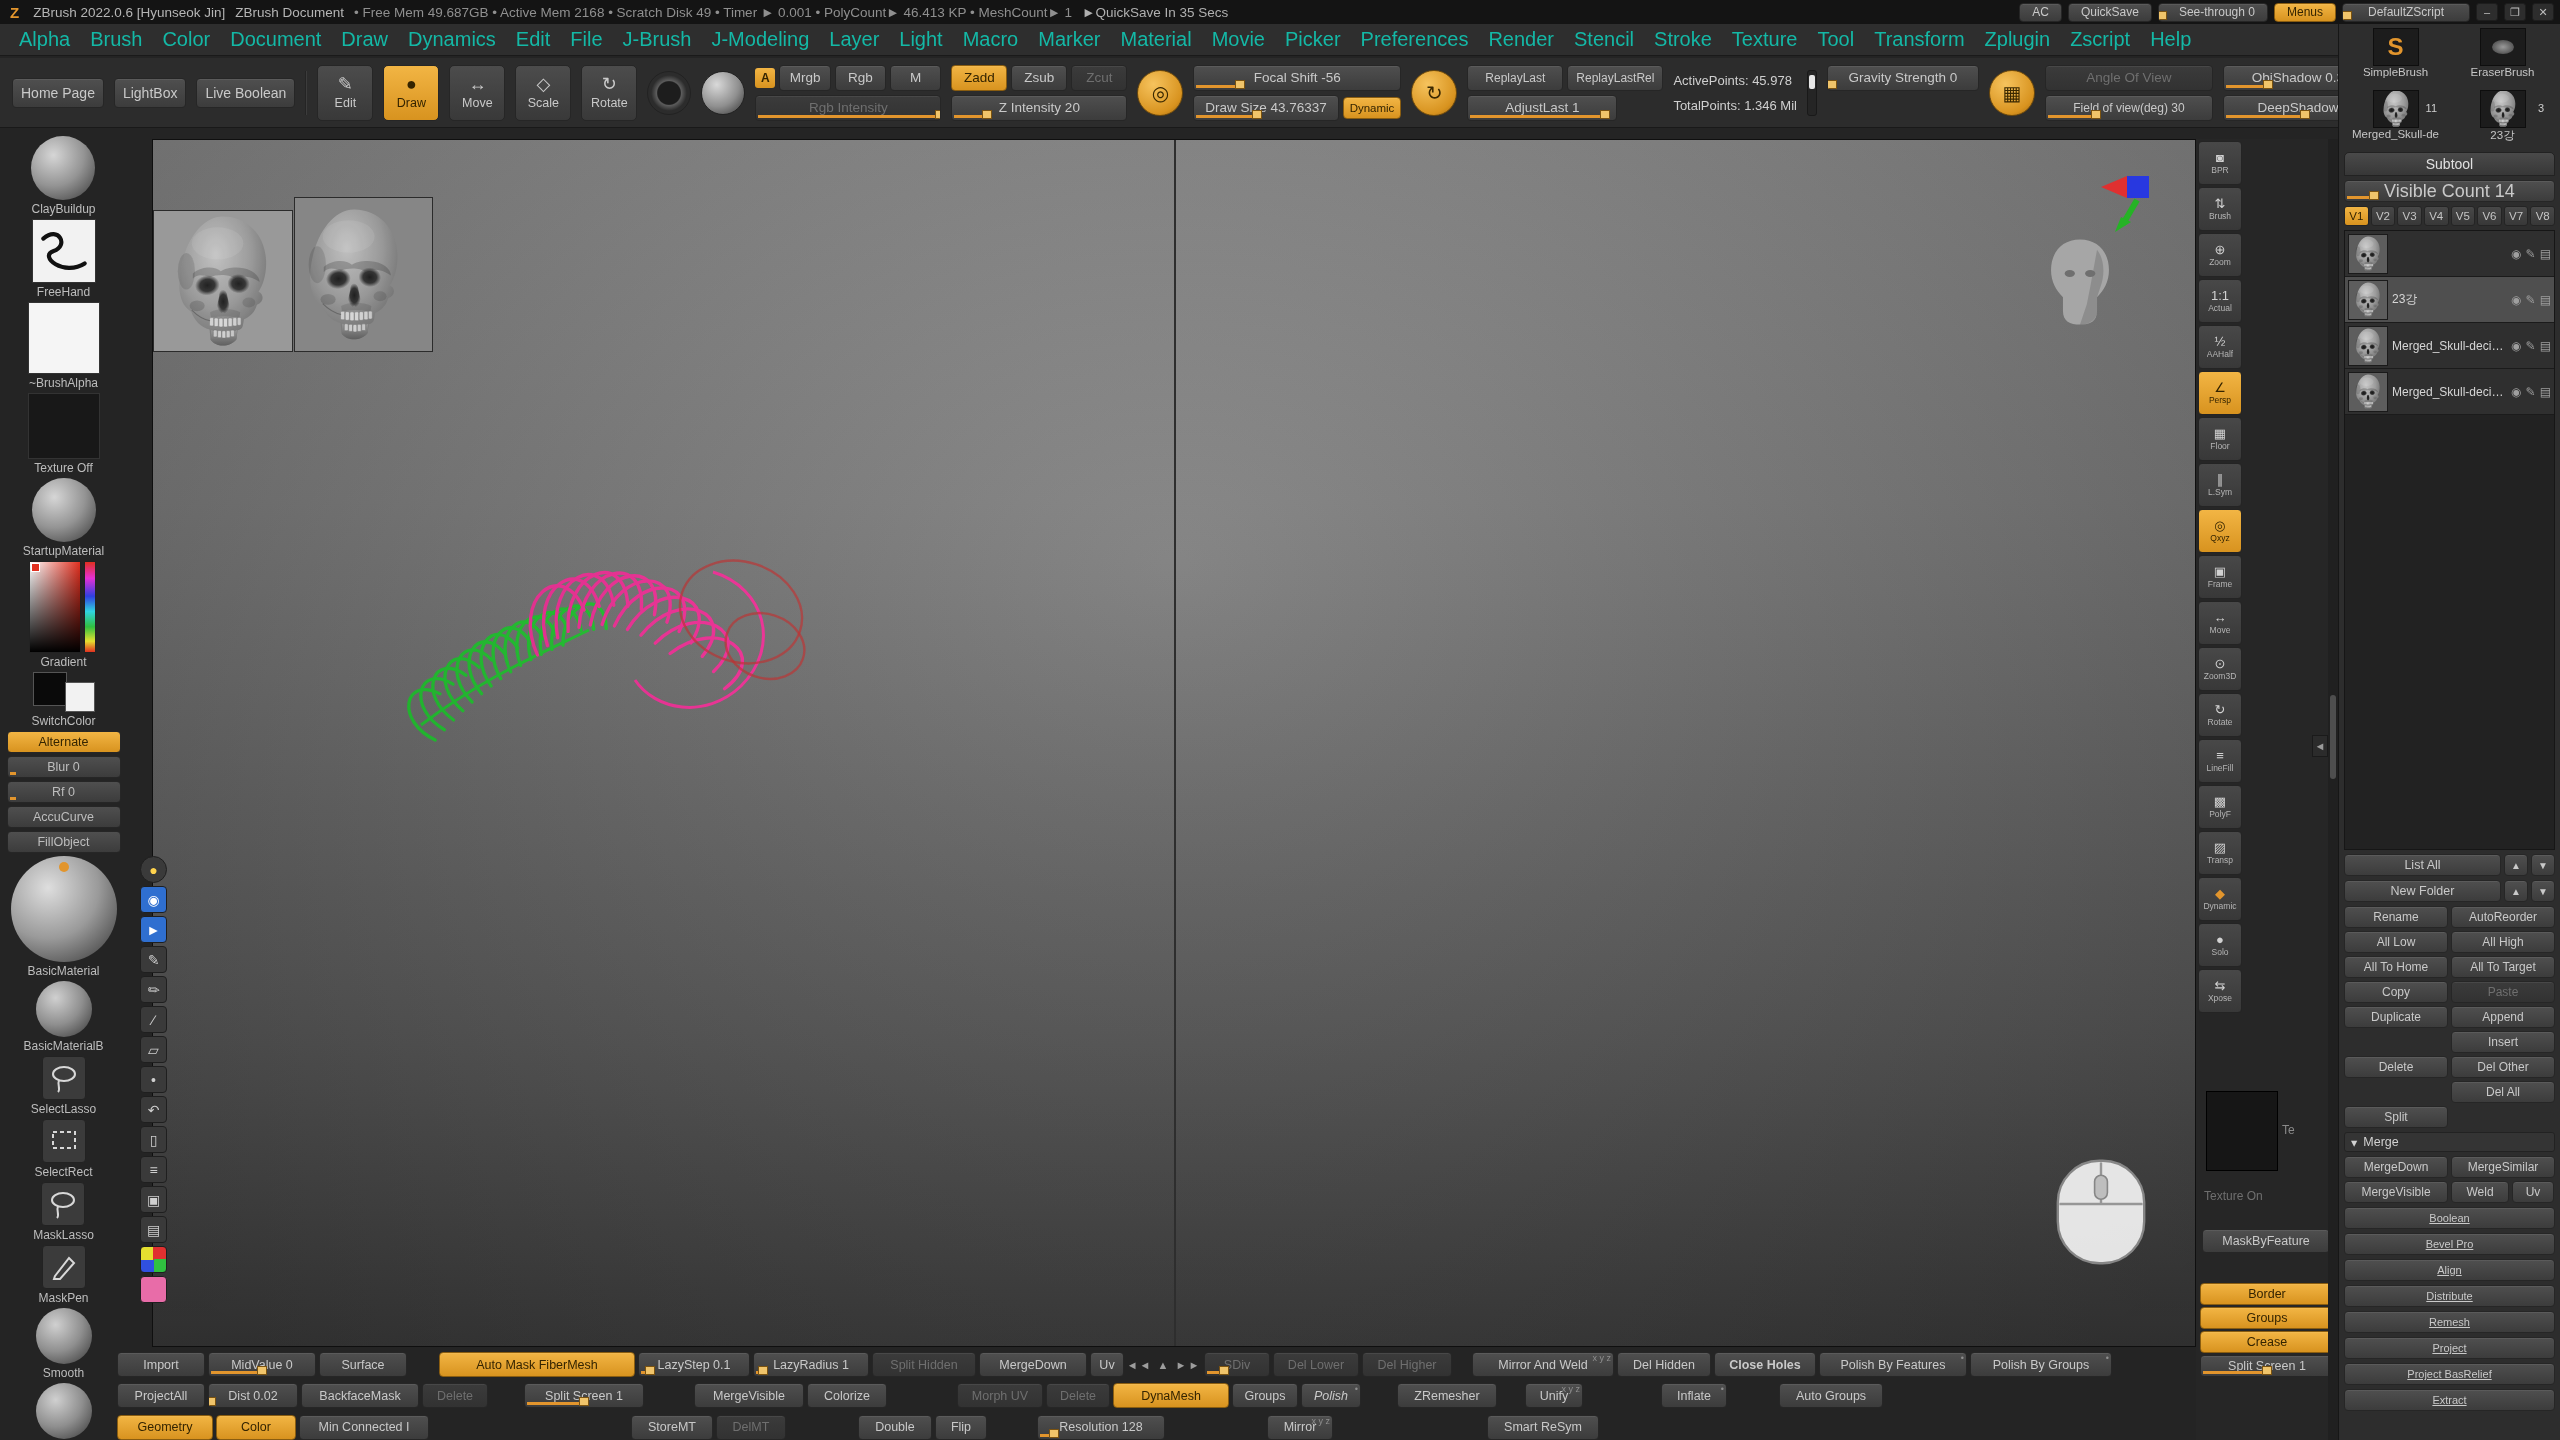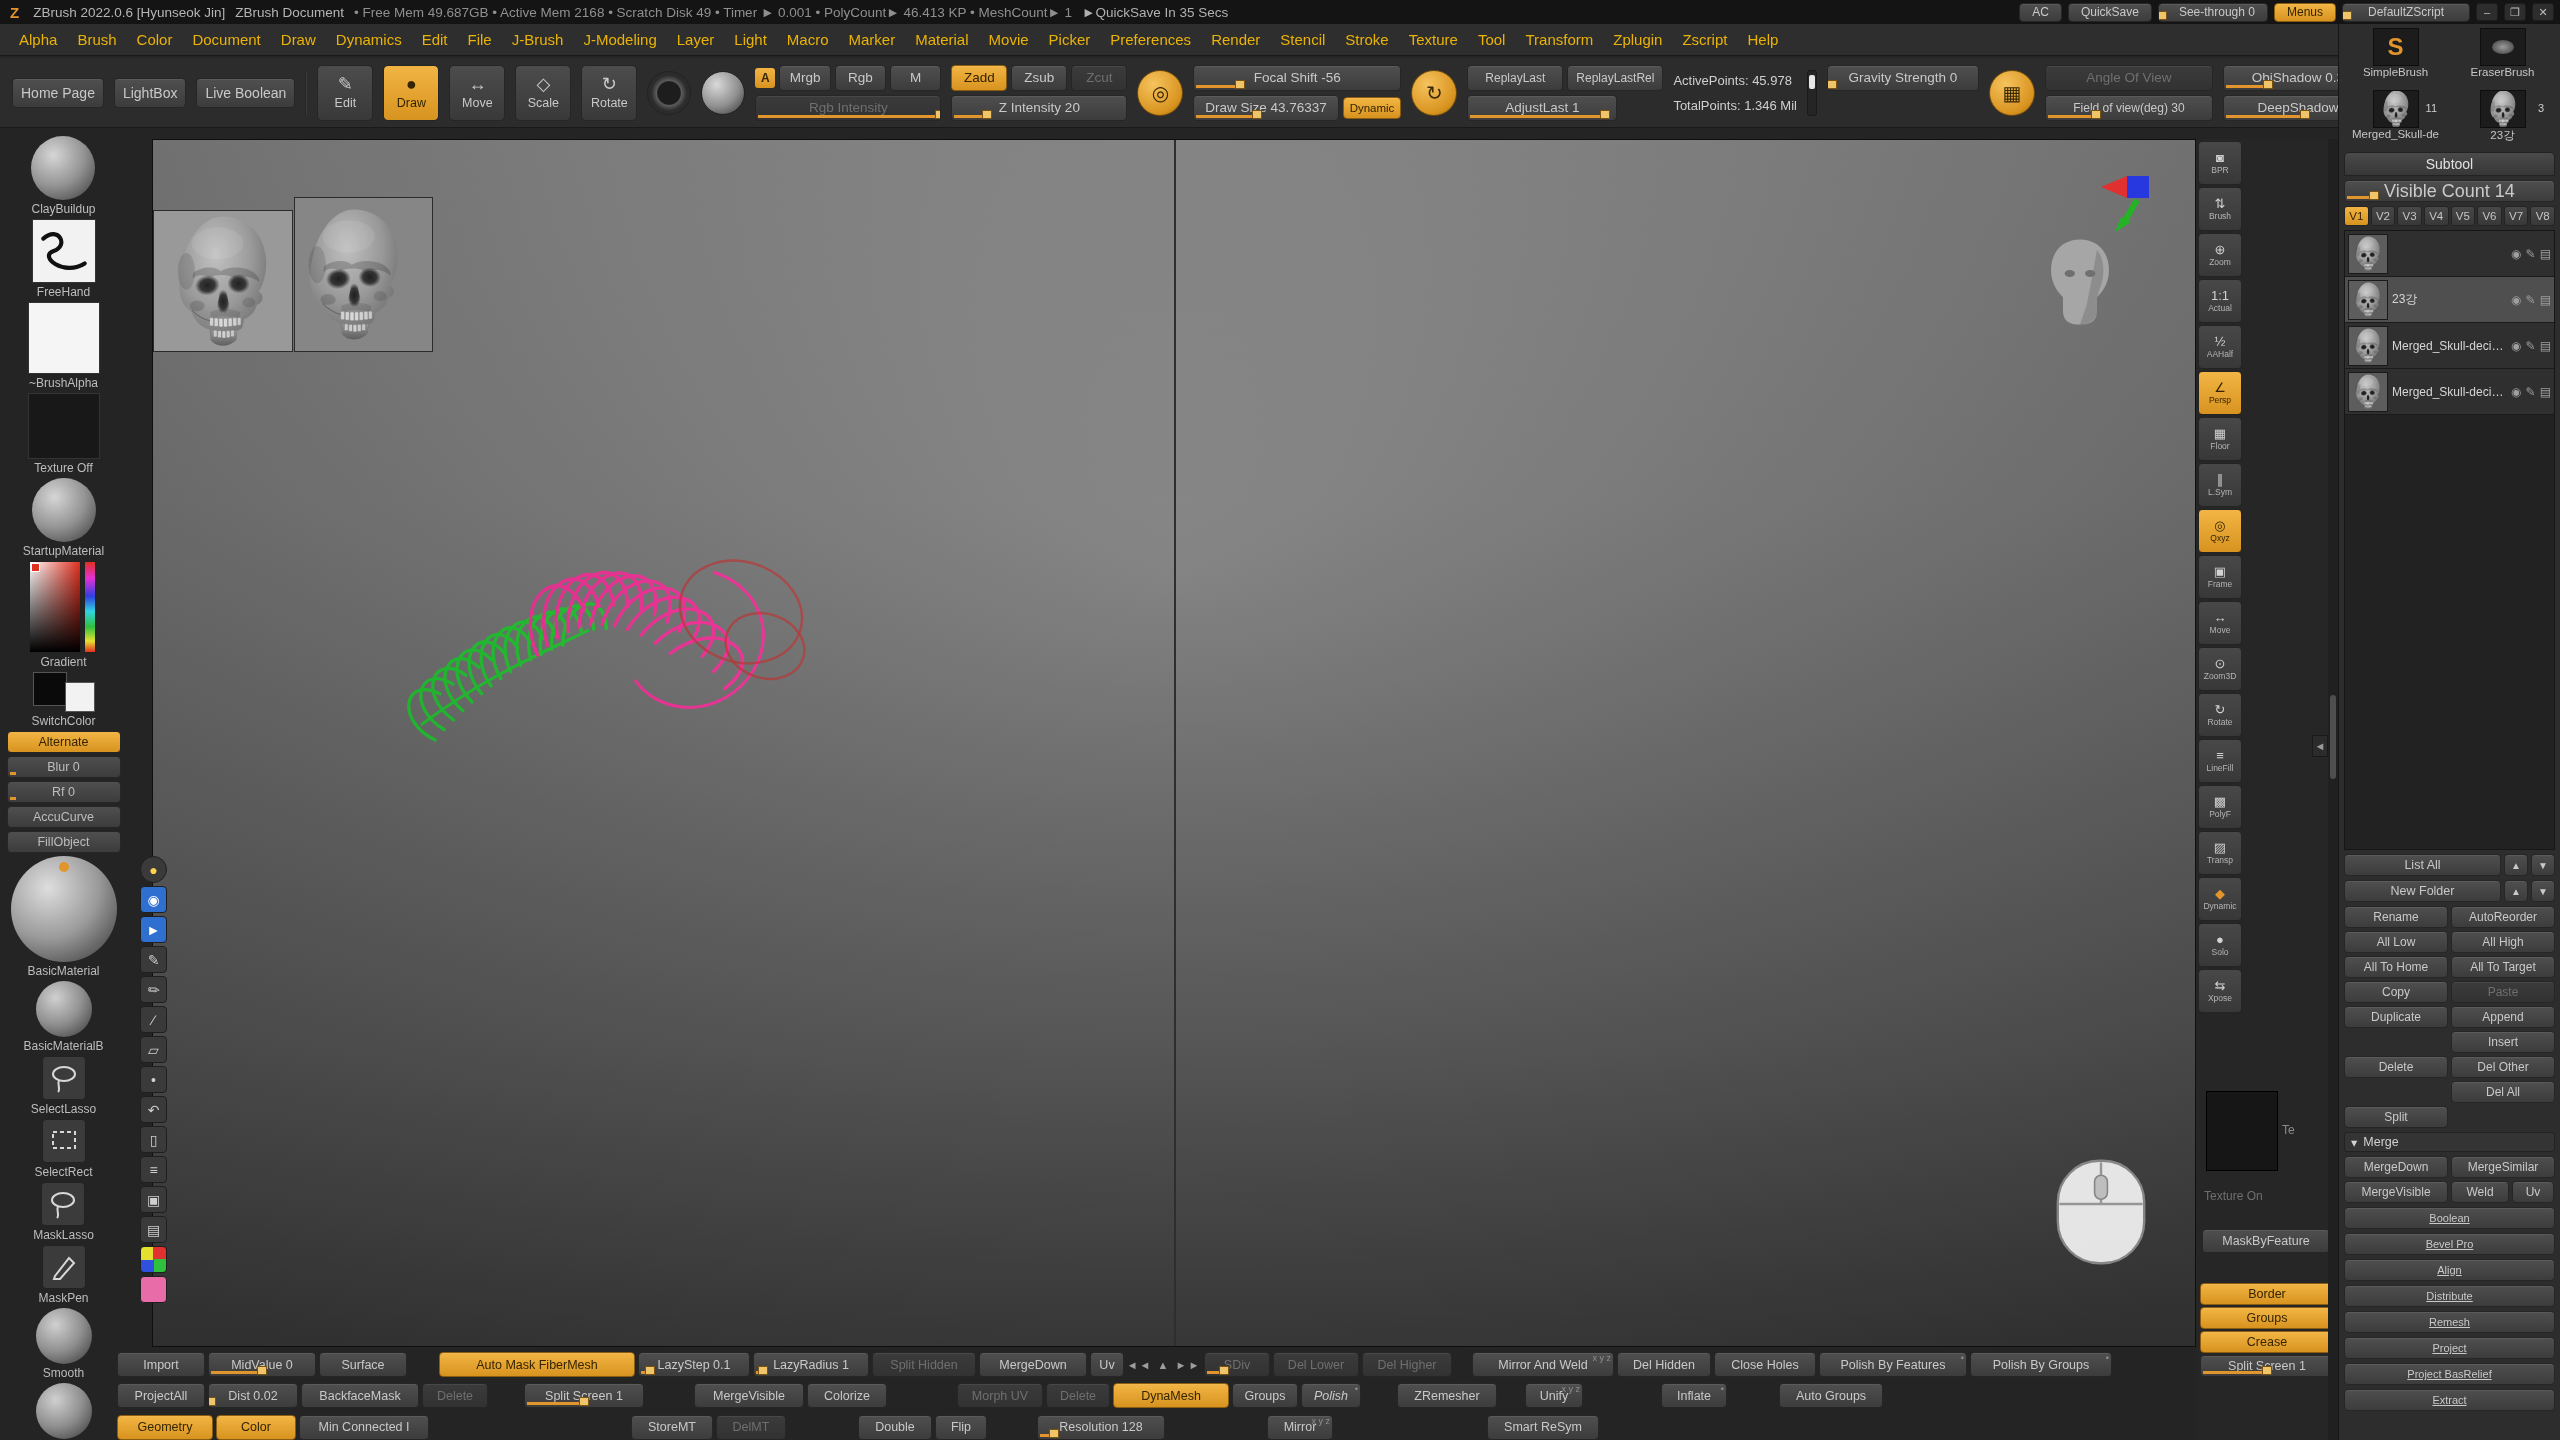--- a/index.html
+++ b/index.html
@@ -32,21 +32,21 @@
   .tb-text.stats{color:#8f8f8f;}
   .tb-text.qs{color:#b0b0b0;}
   .tb-right{margin-left:auto;display:flex;align-items:center;gap:6px;}
   .tb-btn{height:19px;font-size:12px;padding:0 12px;}
   .winbtn{width:22px;height:18px;display:flex;align-items:center;justify-content:center;
     font-size:11px;color:#bdbdbd;background:#2d2d2d;border:1px solid #1d1d1d;border-radius:3px;}
 
   
   #menu-bar{position:absolute;left:0;top:24px;width:2560px;height:32px;background:#2e2e2e;
     border-bottom:1px solid #1a1a1a;display:flex;align-items:center;padding:0 10px;gap:2px;}
-  .menu-item{padding:4px 9px;font-size:15px;color:#eab308;border-radius:3px;}
+  .menu-item{padding:4px 9px;font-size:20px;color:#14b8a6;border-radius:3px;}
 
   
   #top-shelf{position:absolute;left:0;top:58px;width:2560px;height:70px;background:#2c2c2c;
     border-bottom:1px solid #191919;display:flex;align-items:center;gap:10px;padding:0 12px;}
   .nav-btn{height:30px;font-size:14px;}
   .tool-sq{width:56px;height:56px;display:inline-flex;flex-direction:column;align-items:center;
     justify-content:center;gap:3px;background:linear-gradient(#4c4c4c,#393939);border:1px solid #262626;
     border-radius:5px;font-size:12.5px;color:#c9c9c9;}
   .tool-sq.orange{background:linear-gradient(#f2b544,#d8931f);color:#342400;}
   .tool-sq .mode-glyph{font-size:18px;line-height:18px;}
@@ -1085,21 +1085,21 @@
           <span></span>
         </div>
         <div class="btn bb" style="width: 142px;">
           <span>Mirror And Weld</span>
           <span class="sup">x y z</span>
         </div>
         <div class="btn bb" style="width: 94px;">
           <span>Del Hidden</span>
           <span class="sup"></span>
         </div>
-        <div class="btn bb" style="width: 102px;">
+        <div class="btn bb" style="width: 102px; font-weight: bold;">
           <span>Close Holes</span>
           <span class="sup"></span>
         </div>
         <div class="btn bb" style="width: 148px;">
           <span>Polish By Features</span>
           <span class="sup">•</span>
         </div>
         <div class="btn bb" style="width: 142px;">
           <span>Polish By Groups</span>
           <span class="sup">•</span>

